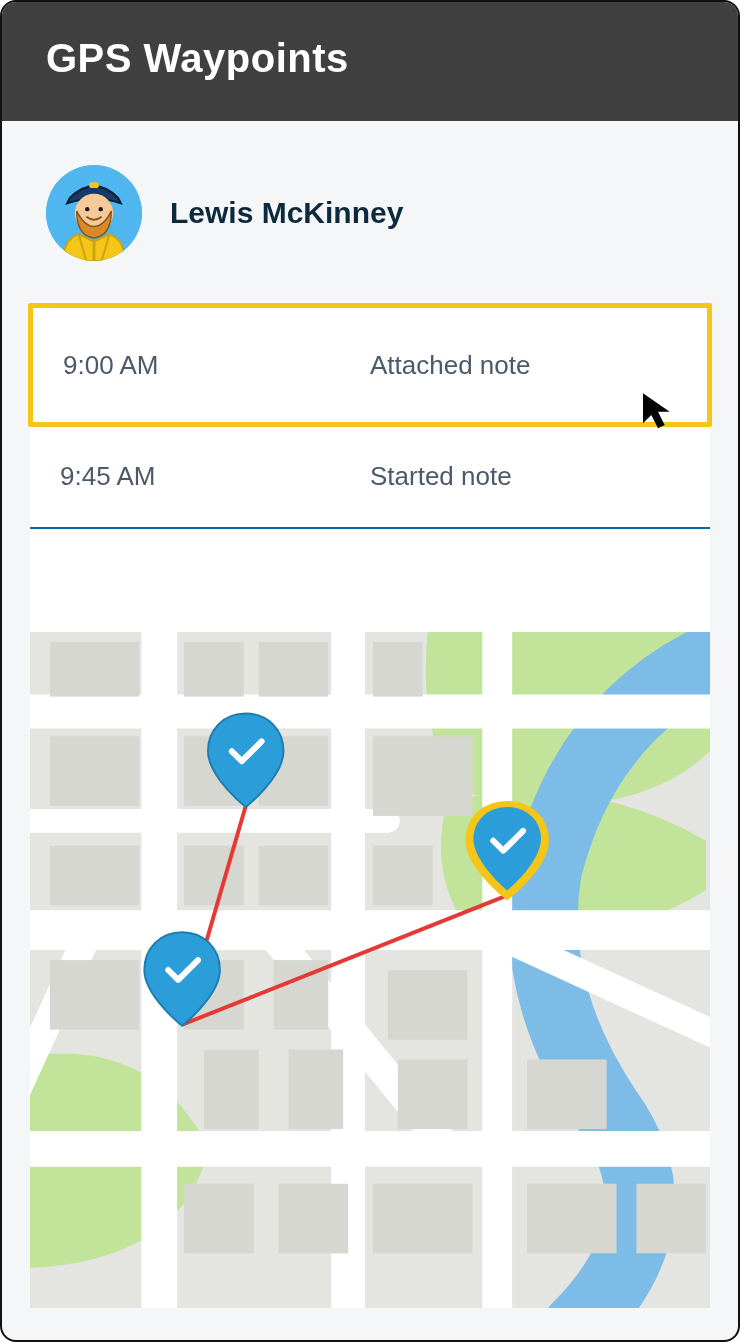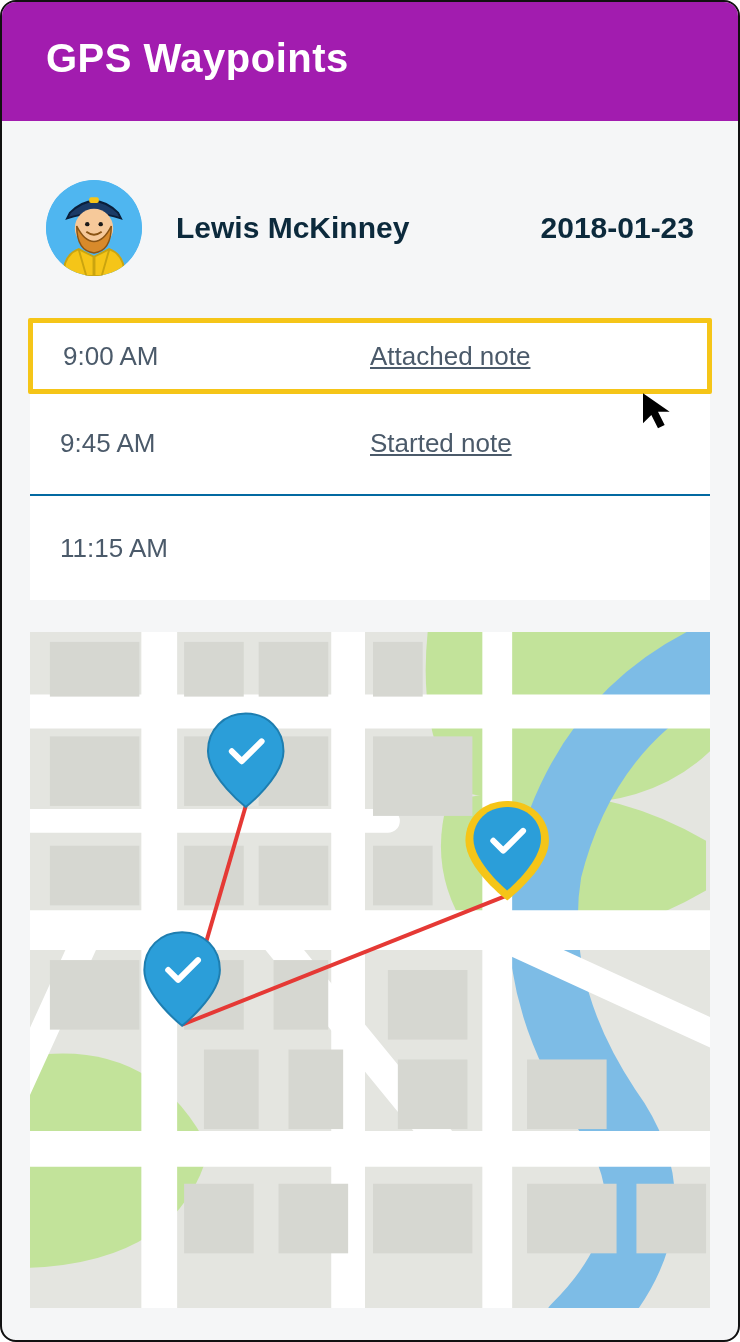--- a/index.html
+++ b/index.html
@@ -12,34 +12,33 @@
   .card {
     position: relative;
     width: 740px;
     height: 1342px;
     border: 2px solid #111;
     border-radius: 16px;
     overflow: hidden;
     background: #f5f6f7;
   }
   .header {
-    background: #a21caf;
+    background: #404040;
     color: #fff;
     padding: 34px 44px 40px;
   }
   .header h1 {
     font-size: 40px;
     font-weight: 800;
     letter-spacing: 0.5px;
   }
   .user-row {
     display: flex;
     align-items: center;
-    padding: 59px 44px 44px;
-    gap: 6px;
+    padding: 44px 44px 44px;
   }
   .avatar {
     width: 96px;
     height: 96px;
     border-radius: 50%;
     background: radial-gradient(circle at 50% 40%, #4fb6f0 0%, #4fb6f0 55%, #4fb6f0 100%);
     overflow: hidden;
     flex-shrink: 0;
     position: relative;
   }
@@ -66,25 +65,25 @@
     height: 104px;
     padding: 0 30px;
     border-bottom: 2px solid #0369a1;
     font-size: 26px;
     color: #4b5a6a;
     cursor: pointer;
     background: #fff;
   }
   .list .row:last-child { border-bottom: none; }
   .row .time { width: 50%; }
-  .row .action { width: 50%; text-decoration: underline; }
+  .row .action { width: 50%; }
   .row.selected {
     border: 5px solid #f5c518;
     border-radius: 2px;
-    height: 76px;
+    height: 124px;
     margin: -2px;
     position: relative;
     z-index: 2;
   }
   .cursor {
     position: absolute;
     left: 636px;
     top: 388px;
     width: 40px;
     height: 40px;
@@ -126,34 +125,32 @@
 
         <circle cx="43" cy="46" r="2.3" fill="#1a1a1a"></circle>
         <circle cx="57" cy="46" r="2.3" fill="#1a1a1a"></circle>
 
         <path d="M18 100 Q18 78 34 72 L50 80 L66 72 Q82 78 82 100 Z" fill="#f5c518" stroke="#caa40f" stroke-width="2"></path>
         <path d="M50 80 L50 100" stroke="#caa40f" stroke-width="3"></path>
         <path d="M34 72 L42 100 M66 72 L58 100" stroke="#caa40f" stroke-width="2" fill="none"></path>
       </svg>
     </div>
     <div class="user-name">Lewis McKinney</div>
-    <div class="user-date">2018-01-23</div>
   </div>
 
   <div class="list">
     <div class="row selected">
       <div class="time">9:00 AM</div>
       <div class="action">Attached note</div>
     </div>
     <div class="row">
       <div class="time">9:45 AM</div>
       <div class="action">Started note</div>
     </div>
     <div class="row">
-      <div class="time">11:15 AM</div>
     </div>
   </div>
 
   <svg class="cursor" viewBox="0 0 24 24">
     <path d="M3 2 L3 20 L8 15 L12 23 L16 21 L12 13 L19 13 Z" fill="#000"></path>
   </svg>
 
   <div class="map">
     <svg viewBox="0 0 684 680" preserveAspectRatio="xMidYMid slice">
 

